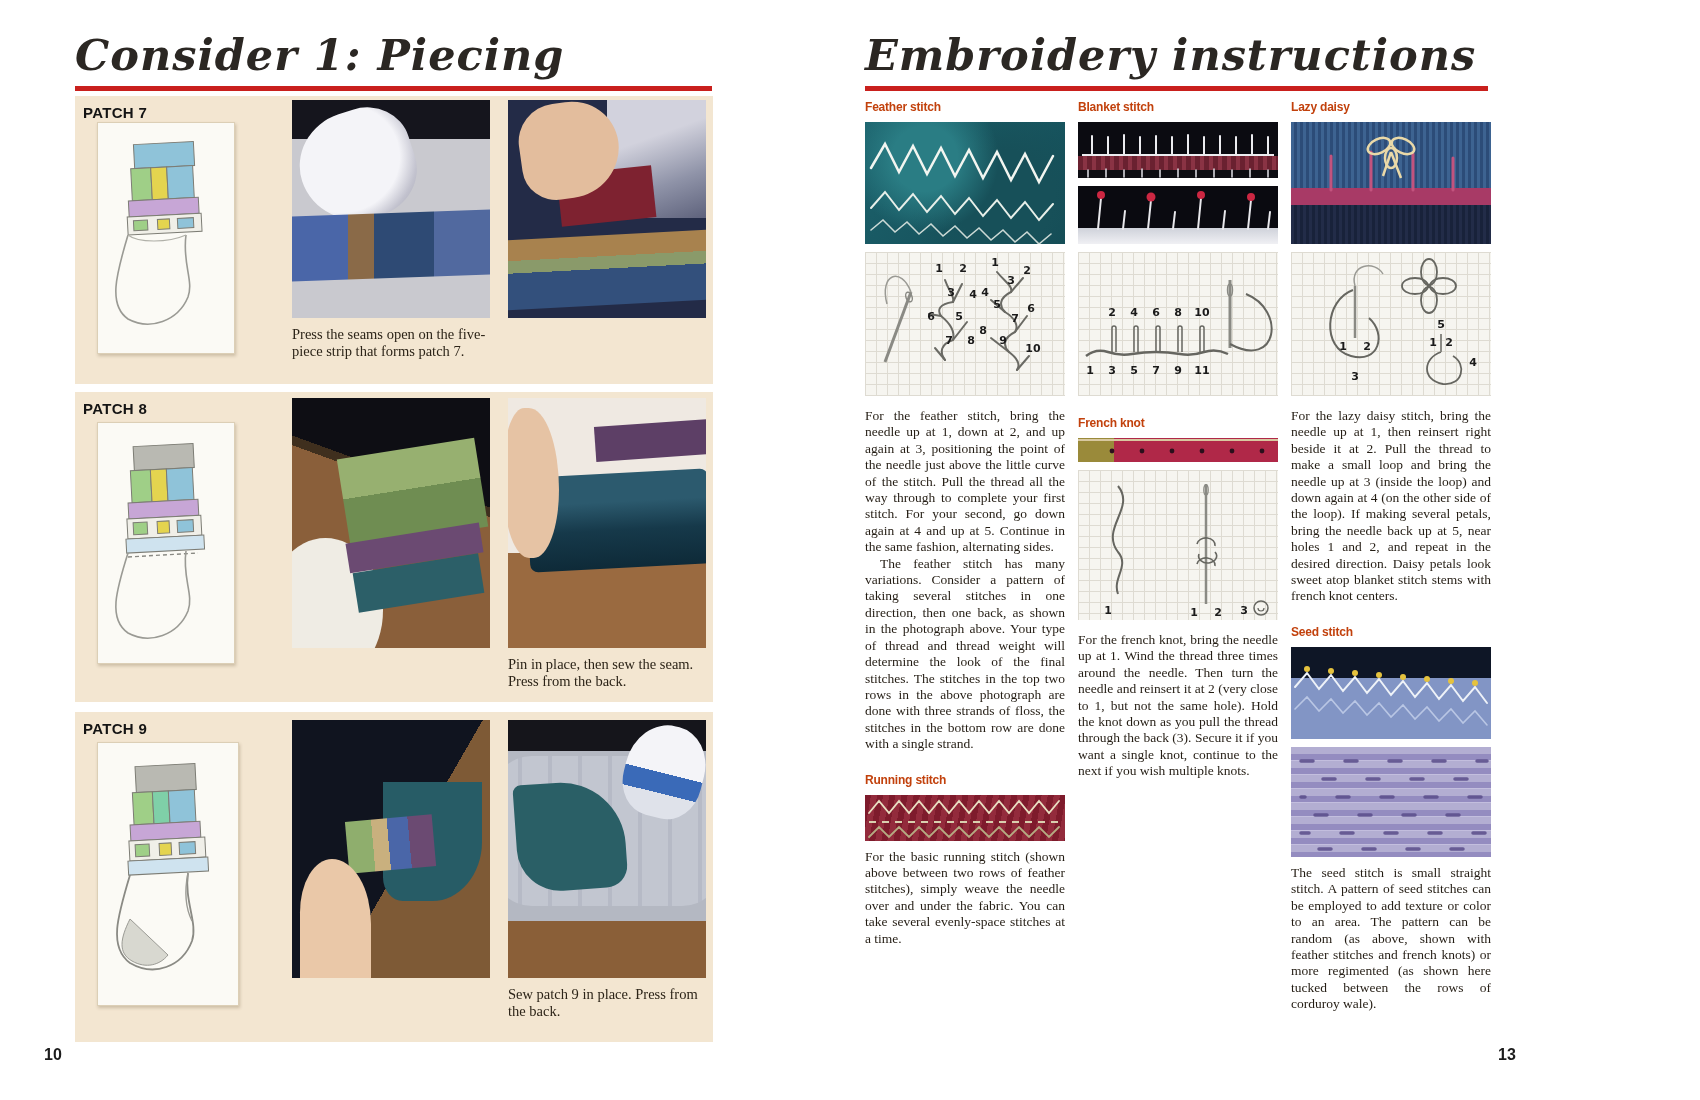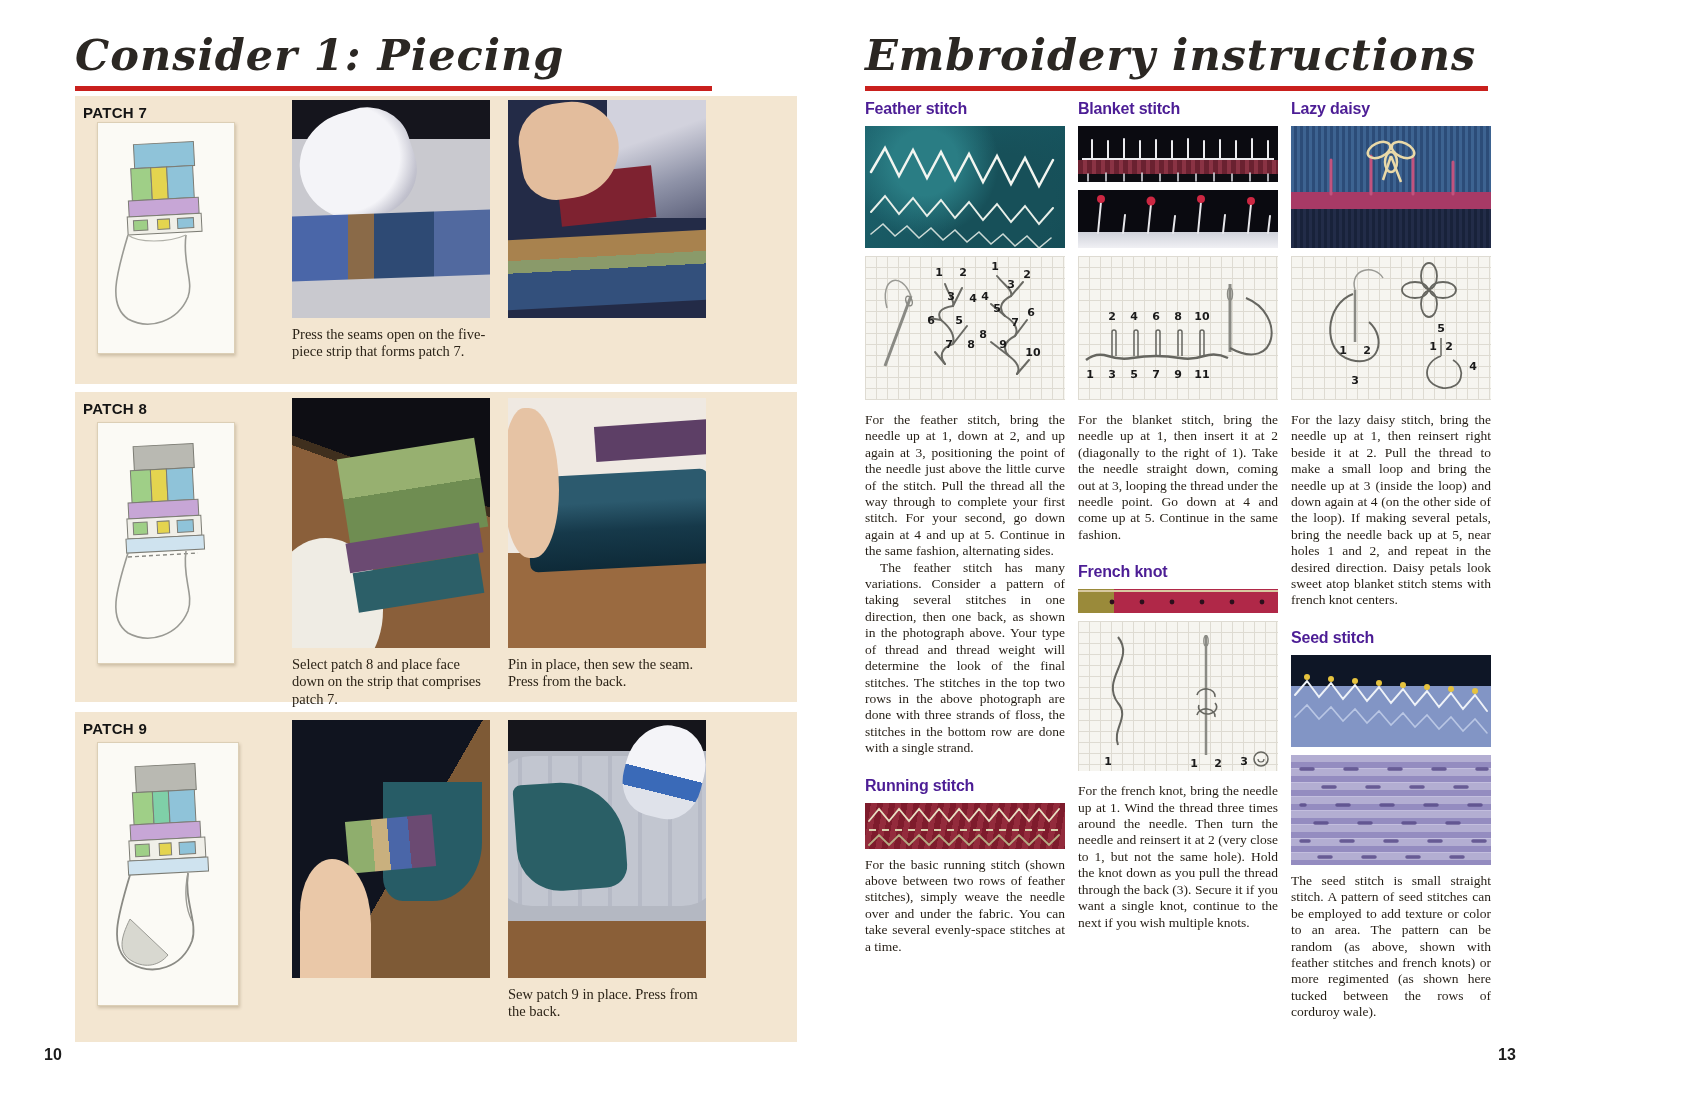--- a/index.html
+++ b/index.html
@@ -5,21 +5,21 @@
   html,body{margin:0;padding:0}
   body{width:1700px;height:1100px;background:#fff;position:relative;overflow:hidden;
        font-family:"Liberation Serif",serif;color:#211b13;}
   .script-title{position:absolute;font-family:"DejaVu Serif",serif;font-style:italic;font-weight:700;
        font-size:43px;color:#2b2723;letter-spacing:1px;white-space:nowrap}
   .rule{position:absolute;height:5px;background:#c9201d}
   .pagenum{position:absolute;top:1046px;font-family:"Liberation Sans",sans-serif;font-weight:700;
        font-size:16px;color:#1c1c1c}
 
   
-  .panel{position:absolute;left:75px;width:722px;background:#f3e6d1}
+  .panel{position:absolute;left:75px;width:638px;background:#f3e6d1}
   .patch-label{position:absolute;top:8px;left:8px;font-family:"Liberation Sans",sans-serif;
        font-weight:700;font-size:15px;letter-spacing:.3px;color:#141414}
   .sketch{position:absolute;left:22px;background:#fbfaf5;border:1px solid #dccfb6;
        box-shadow:1px 2px 3px rgba(90,70,40,.25)}
   .sketch svg{width:100%;height:100%;display:block}
   .lphoto{position:absolute;width:198px;overflow:hidden;margin:0;background:#333}
   .ph-mid{left:217px}.ph-right{left:433px}
   .caption{position:absolute;width:198px;margin:0;font-size:14.5px;line-height:1.2;color:#2c2418}
   .cap-mid{left:217px}.cap-right{left:433px}
   #panel7{top:96px;height:288px}
@@ -68,21 +68,21 @@
   .p9b{background:linear-gradient(180deg,#15151b 0 12%,#b4b8c2 12% 78%,#8a5f38 78% 100%)}
   .p9b .board{left:-8%;top:14%;width:116%;height:58%;border-radius:40px;
       background:repeating-linear-gradient(90deg,#c2c6d0 0 26px,#b6bac6 26px 30px)}
   .p9b .sock{left:4%;top:24%;width:55%;height:42%;border-radius:8px 60% 20% 40%;transform:rotate(-4deg);background:#2a5f66}
   .p9b .iron{right:1%;top:2%;width:40%;height:36%;border-radius:50% 45% 40% 40%;transform:rotate(14deg);
       background:linear-gradient(180deg,#f4f4f8 0 52%,#3a6ab8 52% 74%,#dfe2ea 74% 100%)}
 
   
   .col{position:absolute;top:100px;width:200px}
   .col-heading{margin:0 0 8px;font-family:"Liberation Sans",sans-serif;font-weight:700;
-      font-size:16px;color:#4c1d95;letter-spacing:-.2px}
+      font-size:12px;color:#c2410c;letter-spacing:-.2px}
   .sub{margin-top:20px}
   .rphoto{position:relative;overflow:hidden;margin:0 0 8px;width:200px}
   .rphoto svg,.diagram svg{position:absolute;left:0;top:0;width:100%;height:100%}
   .diagram{position:relative;margin:0 0 12px;width:200px;background-color:#f6f5f0;
       background-image:linear-gradient(#dedbd2 1px,transparent 1px),
                        linear-gradient(90deg,#dedbd2 1px,transparent 1px);
       background-size:11px 11px}
   .body-text p{margin:0;font-size:13.5px;line-height:16.4px;text-align:justify;color:#241d14}
   .body-text p + p{text-indent:15px}
   .dlbl text{font-family:"DejaVu Sans",sans-serif;font-size:11px;font-weight:700;fill:#1a1a1a;text-anchor:middle}
@@ -172,21 +172,20 @@
     <div class="mus"></div>
     <div class="gr"></div>
     <div class="pu"></div>
     <div class="te"></div>
   </figure>
   <figure class="lphoto ph-right p8b">
     <div class="pu"></div>
     <div class="roll"></div>
     <div class="hand"></div>
   </figure>
-  <p class="caption cap-mid">Select patch 8 and place face down on the strip that comprises patch 7.</p>
   <p class="caption cap-right">Pin in place, then sew the seam. Press from the back.</p>
 </section>
 
 <section class="panel" id="panel9">
   <div class="patch-label">PATCH 9</div>
   <div class="sketch">
     <svg viewBox="0 0 140 262">
       <g transform="rotate(-3 70 80)" stroke="#7c7c74" stroke-width="1">
         <rect x="40" y="22" width="60" height="26" fill="#b9b9b2"></rect>
         <rect x="36" y="48" width="20" height="32" fill="#9fcf87"></rect>
@@ -369,21 +368,20 @@
           <text x="12" y="122">1</text>
           <text x="34" y="122">3</text>
           <text x="56" y="122">5</text>
           <text x="78" y="122">7</text>
           <text x="100" y="122">9</text>
           <text x="124" y="122">11</text>
         </g>
     </svg>
   </div>
   <div class="body-text">
-    <p>For the blanket stitch, bring the needle up at 1, then insert it at 2 (diagonally to the right of 1). Take the needle straight down, coming out at 3, looping the thread under the needle point. Go down at 4 and come up at 5. Continue in the same fashion.</p>
   </div>
   <h3 class="col-heading sub">French knot</h3>
   <figure class="rphoto fk-photo">
     <svg viewBox="0 0 200 24" preserveAspectRatio="none">
       <line x1="0" y1="2" x2="200" y2="2" stroke="#d8c8a0" stroke-width="2"></line>
       <g fill="#2c0f1c">
         <circle cx="34" cy="13" r="2.4"></circle>
           <circle cx="64" cy="13" r="2.4"></circle>
           <circle cx="94" cy="13" r="2.4"></circle>
         <circle cx="124" cy="13" r="2.4"></circle>

